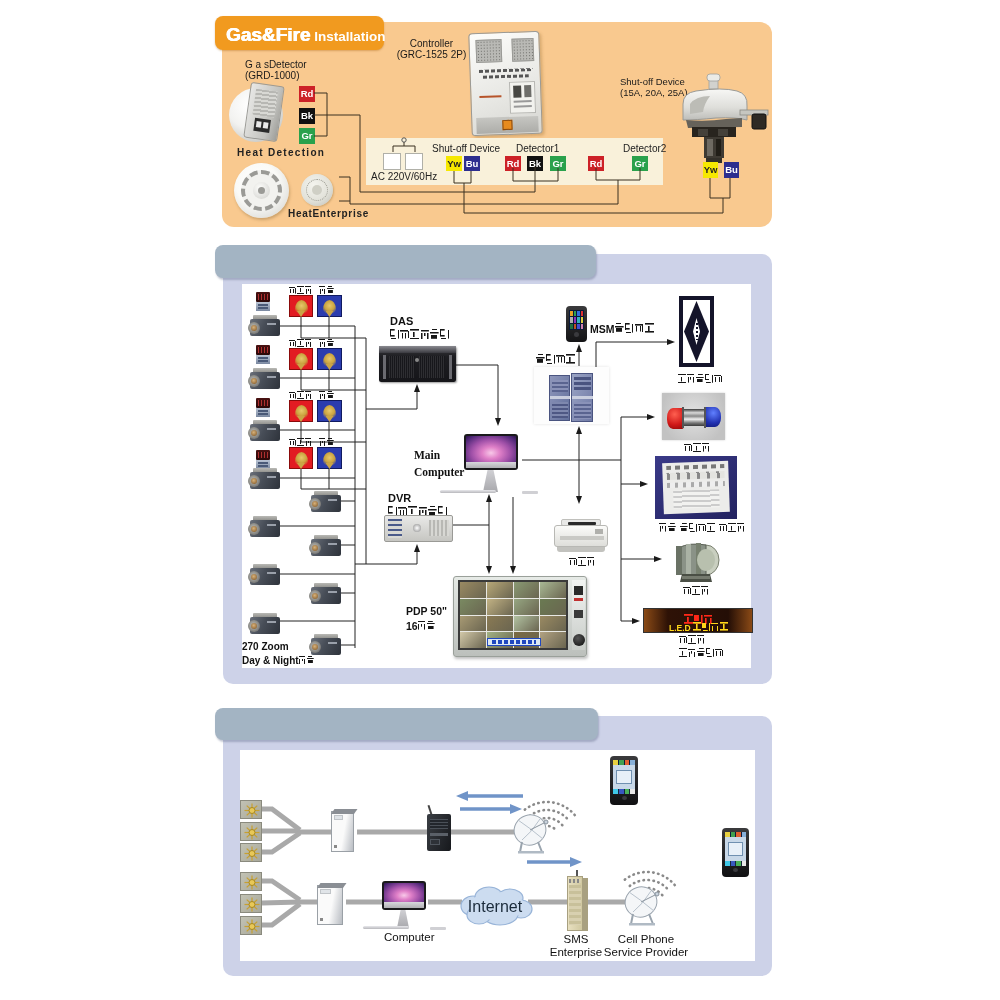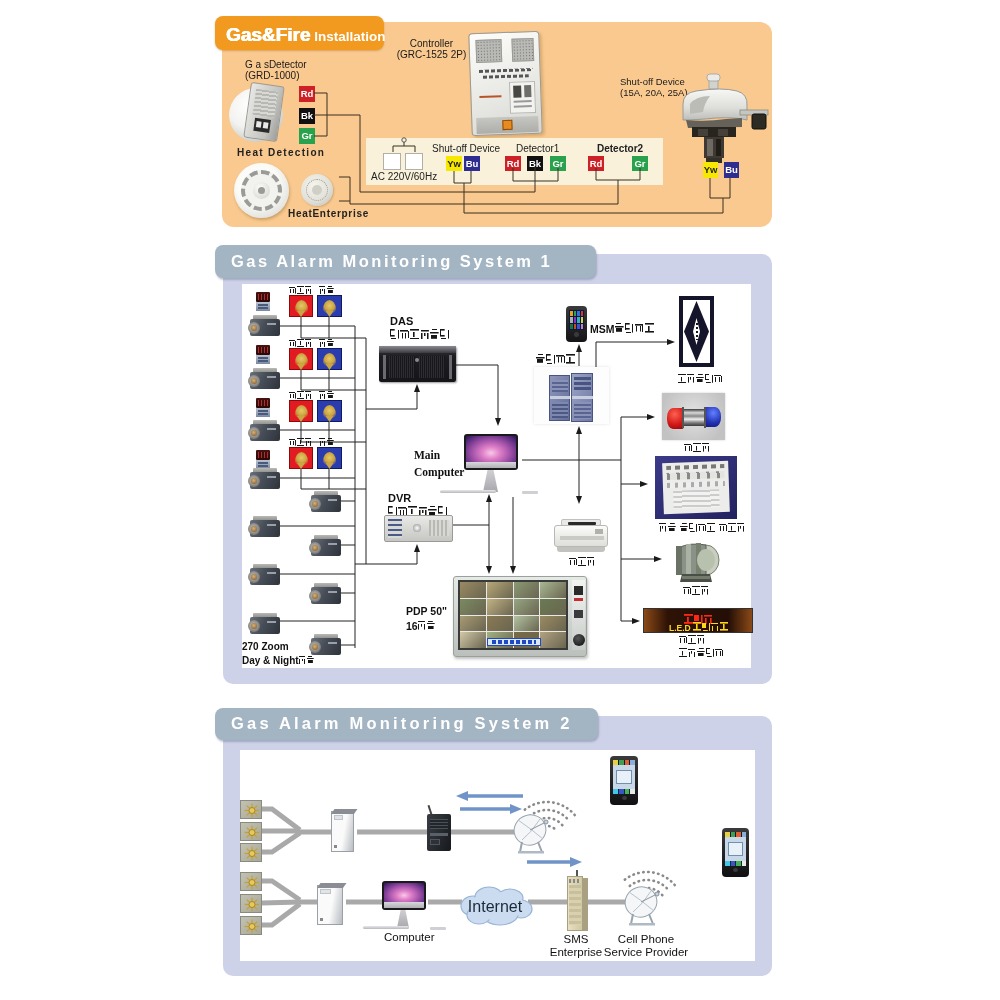--- a/index.html
+++ b/index.html
@@ -74,21 +74,21 @@
       <div class="abs" style="left:4px;top:84px;width:62px;height:16px;background:linear-gradient(#c6c6c2,#adada9)">
         <div class="abs" style="left:26px;top:3px;width:10px;height:10px;background:#e88b1e;border:1px solid #8a4a10"></div>
       </div>
     </div>
 <div class="abs" style="left:366px;top:138px;width:297px;height:47px;background:#f9f1da"></div>
 <div class="abs" style="left:383px;top:153px;width:18px;height:17px;background:#fff;border:1px solid #b0b0a8"></div>
 <div class="abs" style="left:405px;top:153px;width:18px;height:17px;background:#fff;border:1px solid #b0b0a8"></div>
 <div class="lbl" style="left:371px;top:171px;font-size:10px;font-weight:normal;color:#222">AC 220V/60Hz</div>
 <div class="lbl" style="left:432px;top:143px;font-size:10px;color:#222;font-weight:normal">Shut-off Device</div>
 <div class="lbl" style="left:516px;top:143px;font-size:10px;color:#222;font-weight:normal">Detector1</div>
-<div class="lbl" style="left:597px;top:143px;font-size:10px;color:#222;font-weight:bold">Detector2</div>
+<div class="lbl" style="left:623px;top:143px;font-size:10px;color:#222;font-weight:normal">Detector2</div>
 <div class="chip" style="left:446px;top:156px;width:16px;height:15px;background:#f6e800;font-size:9.5px;line-height:15px;color:#222">Yw</div>
 <div class="chip" style="left:464px;top:156px;width:16px;height:15px;background:#2d2e8f;font-size:9.5px;line-height:15px;color:#fff">Bu</div>
 <div class="chip" style="left:505px;top:156px;width:16px;height:15px;background:#cd2127;font-size:9.5px;line-height:15px;color:#fff">Rd</div>
 <div class="chip" style="left:527px;top:156px;width:16px;height:15px;background:#101010;font-size:9.5px;line-height:15px;color:#fff">Bk</div>
 <div class="chip" style="left:550px;top:156px;width:16px;height:15px;background:#2aa14c;font-size:9.5px;line-height:15px;color:#fff">Gr</div>
 <div class="chip" style="left:588px;top:156px;width:16px;height:15px;background:#cd2127;font-size:9.5px;line-height:15px;color:#fff">Rd</div>
 <div class="chip" style="left:632px;top:156px;width:16px;height:15px;background:#2aa14c;font-size:9.5px;line-height:15px;color:#fff">Gr</div>
 <svg class="abs" style="left:676px;top:70px" width="96" height="95" viewBox="0 0 96 95">
 <defs>
         <linearGradient id="sog" x1="0" y1="0" x2="0" y2="1">
@@ -110,21 +110,20 @@
 <rect x="28" y="67" width="20" height="21" fill="#3e3a33"></rect>
 <rect x="31" y="69" width="6" height="17" fill="#6e6a62"></rect>
 <rect x="40" y="69" width="5" height="17" fill="#211e18"></rect>
 <rect x="30" y="88" width="16" height="5" fill="#33302a"></rect>
 </svg>
 <div class="chip" style="left:703px;top:162px;width:15px;height:16px;background:#f6e800;font-size:9.5px;line-height:16px;color:#222">Yw</div>
 <div class="chip" style="left:724px;top:162px;width:15px;height:16px;background:#2d2e8f;font-size:9.5px;line-height:16px;color:#fff">Bu</div>
 <div class="abs" style="left:223px;top:254px;width:549px;height:430px;background:#cdd2e8;border-radius:10px"></div>
 <div class="abs" style="left:242px;top:284px;width:509px;height:384px;background:#fff"></div>
 <div class="abs" style="left:215px;top:245px;width:381px;height:33px;background:#a3b4c3;border-radius:8px;box-shadow:1px 2px 2px rgba(100,110,140,.4)"></div>
-<div class="abs" style="left:231px;top:252px;font-size:16.5px;font-weight:bold;color:#fff;letter-spacing:2.5px;font-family:'Liberation Sans',sans-serif">Gas Alarm Monitoring System 1</div>
 <svg class="abs" style="left:0;top:0" width="1000" height="700">
       <g fill="none" stroke="#222" stroke-width="1">
         <line x1="355" y1="326" x2="355" y2="648"></line>
         <line x1="366" y1="338" x2="366" y2="564"></line>
         <polyline points="301,317 301,338 329,338 329,317"></polyline>
         <line x1="329" y1="338" x2="366" y2="338"></line>
         <line x1="280" y1="326" x2="355" y2="326"></line>
         <polyline points="301,370 301,390 329,390 329,370"></polyline>
         <line x1="329" y1="390" x2="366" y2="390"></line>
         <line x1="280" y1="378" x2="355" y2="378"></line>
@@ -464,21 +463,20 @@
       <div class="abs" style="left:118px;top:3px;width:13px;height:70px;background:linear-gradient(#f2f4f2,#c8ccc8)">
         <div class="abs" style="left:2px;top:6px;width:9px;height:9px;background:#2a2a2a"></div>
         <div class="abs" style="left:2px;top:18px;width:9px;height:3px;background:#c03030"></div>
         <div class="abs" style="left:2px;top:30px;width:9px;height:8px;background:#3a3a3a"></div>
         <div class="abs" style="left:1px;top:54px;width:12px;height:12px;border-radius:50%;background:radial-gradient(circle at 40% 35%,#555,#0a0a0a)"></div>
       </div>
     </div>
 <div class="abs" style="left:223px;top:716px;width:549px;height:260px;background:#cdd2e8;border-radius:10px"></div>
 <div class="abs" style="left:240px;top:750px;width:515px;height:211px;background:#fff"></div>
 <div class="abs" style="left:215px;top:708px;width:383px;height:32px;background:#a3b4c3;border-radius:8px;box-shadow:1px 2px 2px rgba(100,110,140,.4)"></div>
-<div class="abs" style="left:231px;top:714px;font-size:16.5px;font-weight:bold;color:#fff;letter-spacing:3.2px">Gas Alarm Monitoring System 2</div>
 <svg class="abs" style="left:0;top:0" width="1000" height="1000">
       <g fill="none" stroke="#a9a9a9" stroke-width="5">
         <polyline points="262,809 272,809 300,830"></polyline>
         <polyline points="262,831 300,831"></polyline>
         <polyline points="262,852 272,852 300,833"></polyline>
         <line x1="298" y1="832" x2="331" y2="832"></line>
         <line x1="357" y1="832" x2="427" y2="832"></line>
         <line x1="450" y1="832" x2="516" y2="832"></line>
         <polyline points="262,881 272,881 300,900"></polyline>
         <polyline points="262,903 300,902"></polyline>

